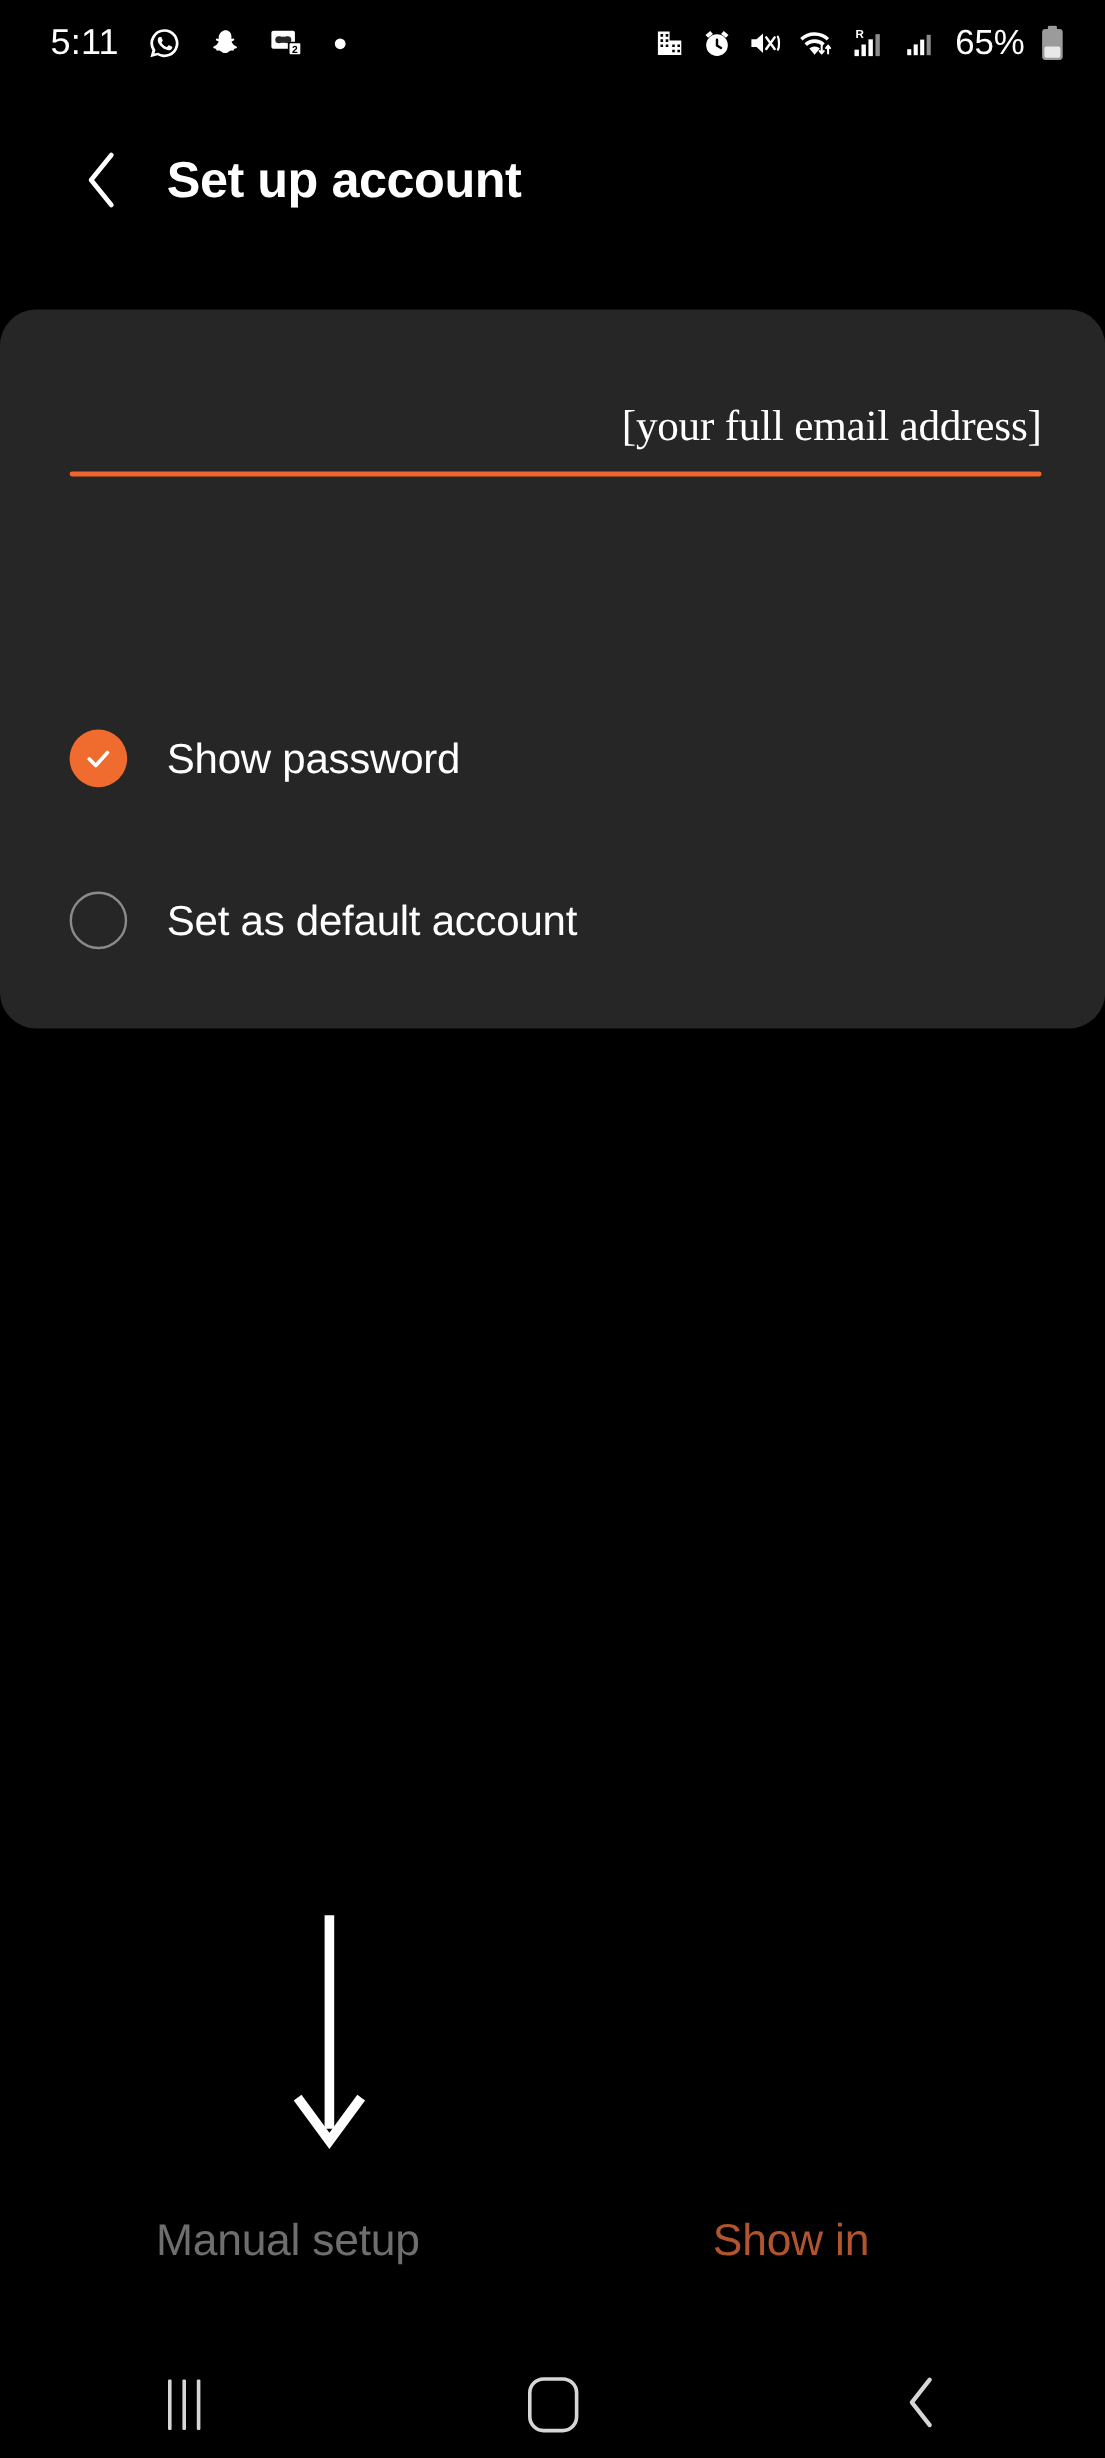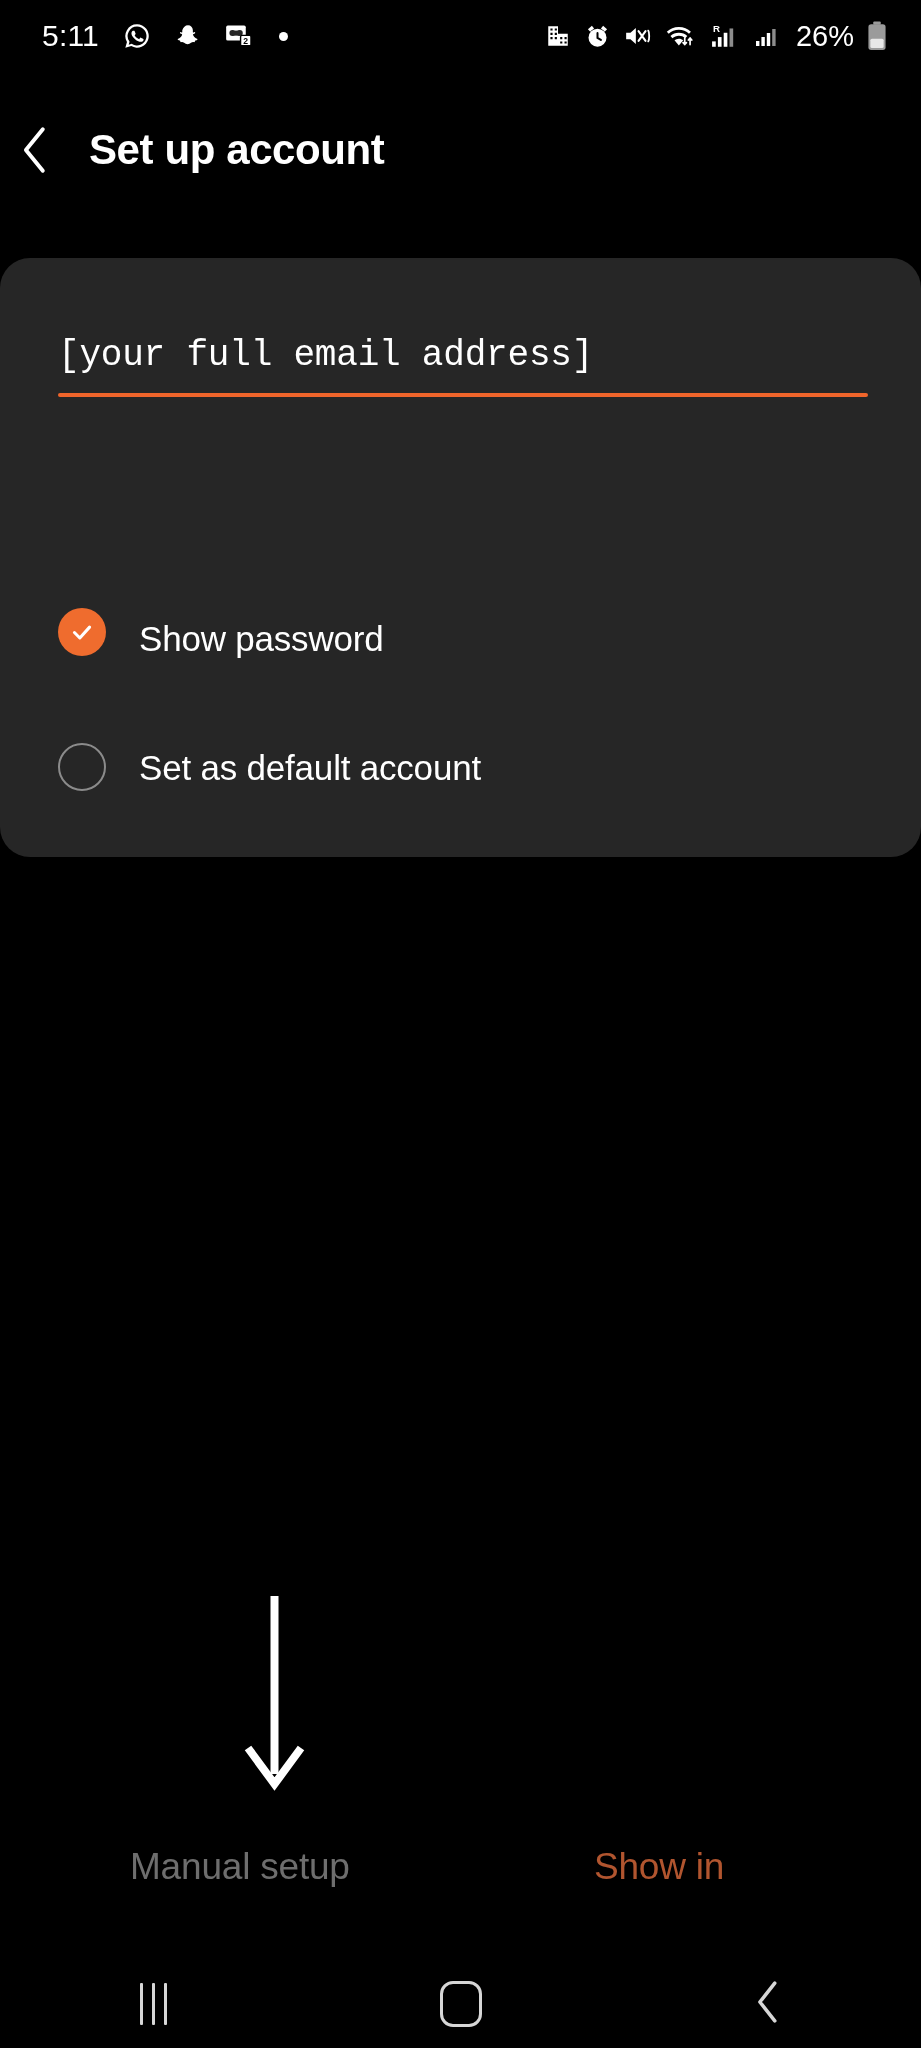--- a/index.html
+++ b/index.html
@@ -37,21 +37,21 @@
   .battery-pct {
     color:#ffffff; font-size:29px; font-weight:400; line-height:1;
     margin-left:2px;
   }
 
   
   .header {
     position:absolute; left:0; top:105px;
     width:921px; height:90px;
     display:flex; align-items:center;
-    padding-left:18px;
+    padding-left:68px;
   }
   .back-arrow {
     width:44px; height:52px;
     display:flex; align-items:center; justify-content:flex-start;
     cursor:pointer;
   }
   .page-title {
     color:#ffffff;
     font-size:42px;
     font-weight:700;
@@ -82,39 +82,40 @@
     font-size:36px;
     font-weight:400;
     line-height:1.15;
     letter-spacing:-0.2px;
     white-space:nowrap;
     background:transparent;
     border:none;
     outline:none;
     width:100%;
     padding:0;
-    font-family:Liberation Mono, monospace;
+    font-family:Liberation Serif, serif;
+    text-align:right;
   }
   .underline {
     width:100%;
     height:4px;
     margin-top:17px;
     border-radius:2px;
   }
   .underline-active { background:#f0652b; }
   .underline-idle   { background:#8e8e8e; height:2px; margin-top:19px; }
 
   .check-row {
     position:absolute;
     left:58px;
     display:flex;
     align-items:center;
     cursor:pointer;
   }
-  .row-show { top:350px;align-items:flex-end; }
+  .row-show { top:350px; }
   .row-default { top:485px;justify-content:center; }
 
   .cb {
     width:48px; height:48px;
     border-radius:50%;
     flex:0 0 auto;
     display:flex; align-items:center; justify-content:center;
   }
   .cb-on  { background:#ef6c2e; }
   .cb-off { background:transparent; border:2px solid #8b8b8b; }
@@ -270,21 +271,21 @@
 
       <span class="sicon">
         <svg width="28" height="26" viewBox="0 0 24 26">
           <rect x="1" y="18" width="3.4" height="5" fill="#fff"></rect>
           <rect x="6.4" y="14" width="3.4" height="9" fill="#fff"></rect>
           <rect x="11.8" y="10" width="3.4" height="13" fill="#fff"></rect>
           <rect x="17.2" y="6" width="3.4" height="17" fill="#8c8c8c"></rect>
         </svg>
       </span>
 
-      <span class="battery-pct">26%</span>
+      <span class="battery-pct">65%</span>
 
       <span class="sicon">
         <svg width="20" height="30" viewBox="0 0 18 28">
           <rect x="5.5" y="0.5" width="7" height="3" rx="1" fill="#9b9b9b"></rect>
           <rect x="1" y="3" width="16" height="24" rx="2.6" fill="#9b9b9b"></rect>
           <rect x="2.8" y="16.5" width="12.4" height="8.8" rx="1.5" fill="#e8e8e8"></rect>
         </svg>
       </span>
     </div>
   </div>

